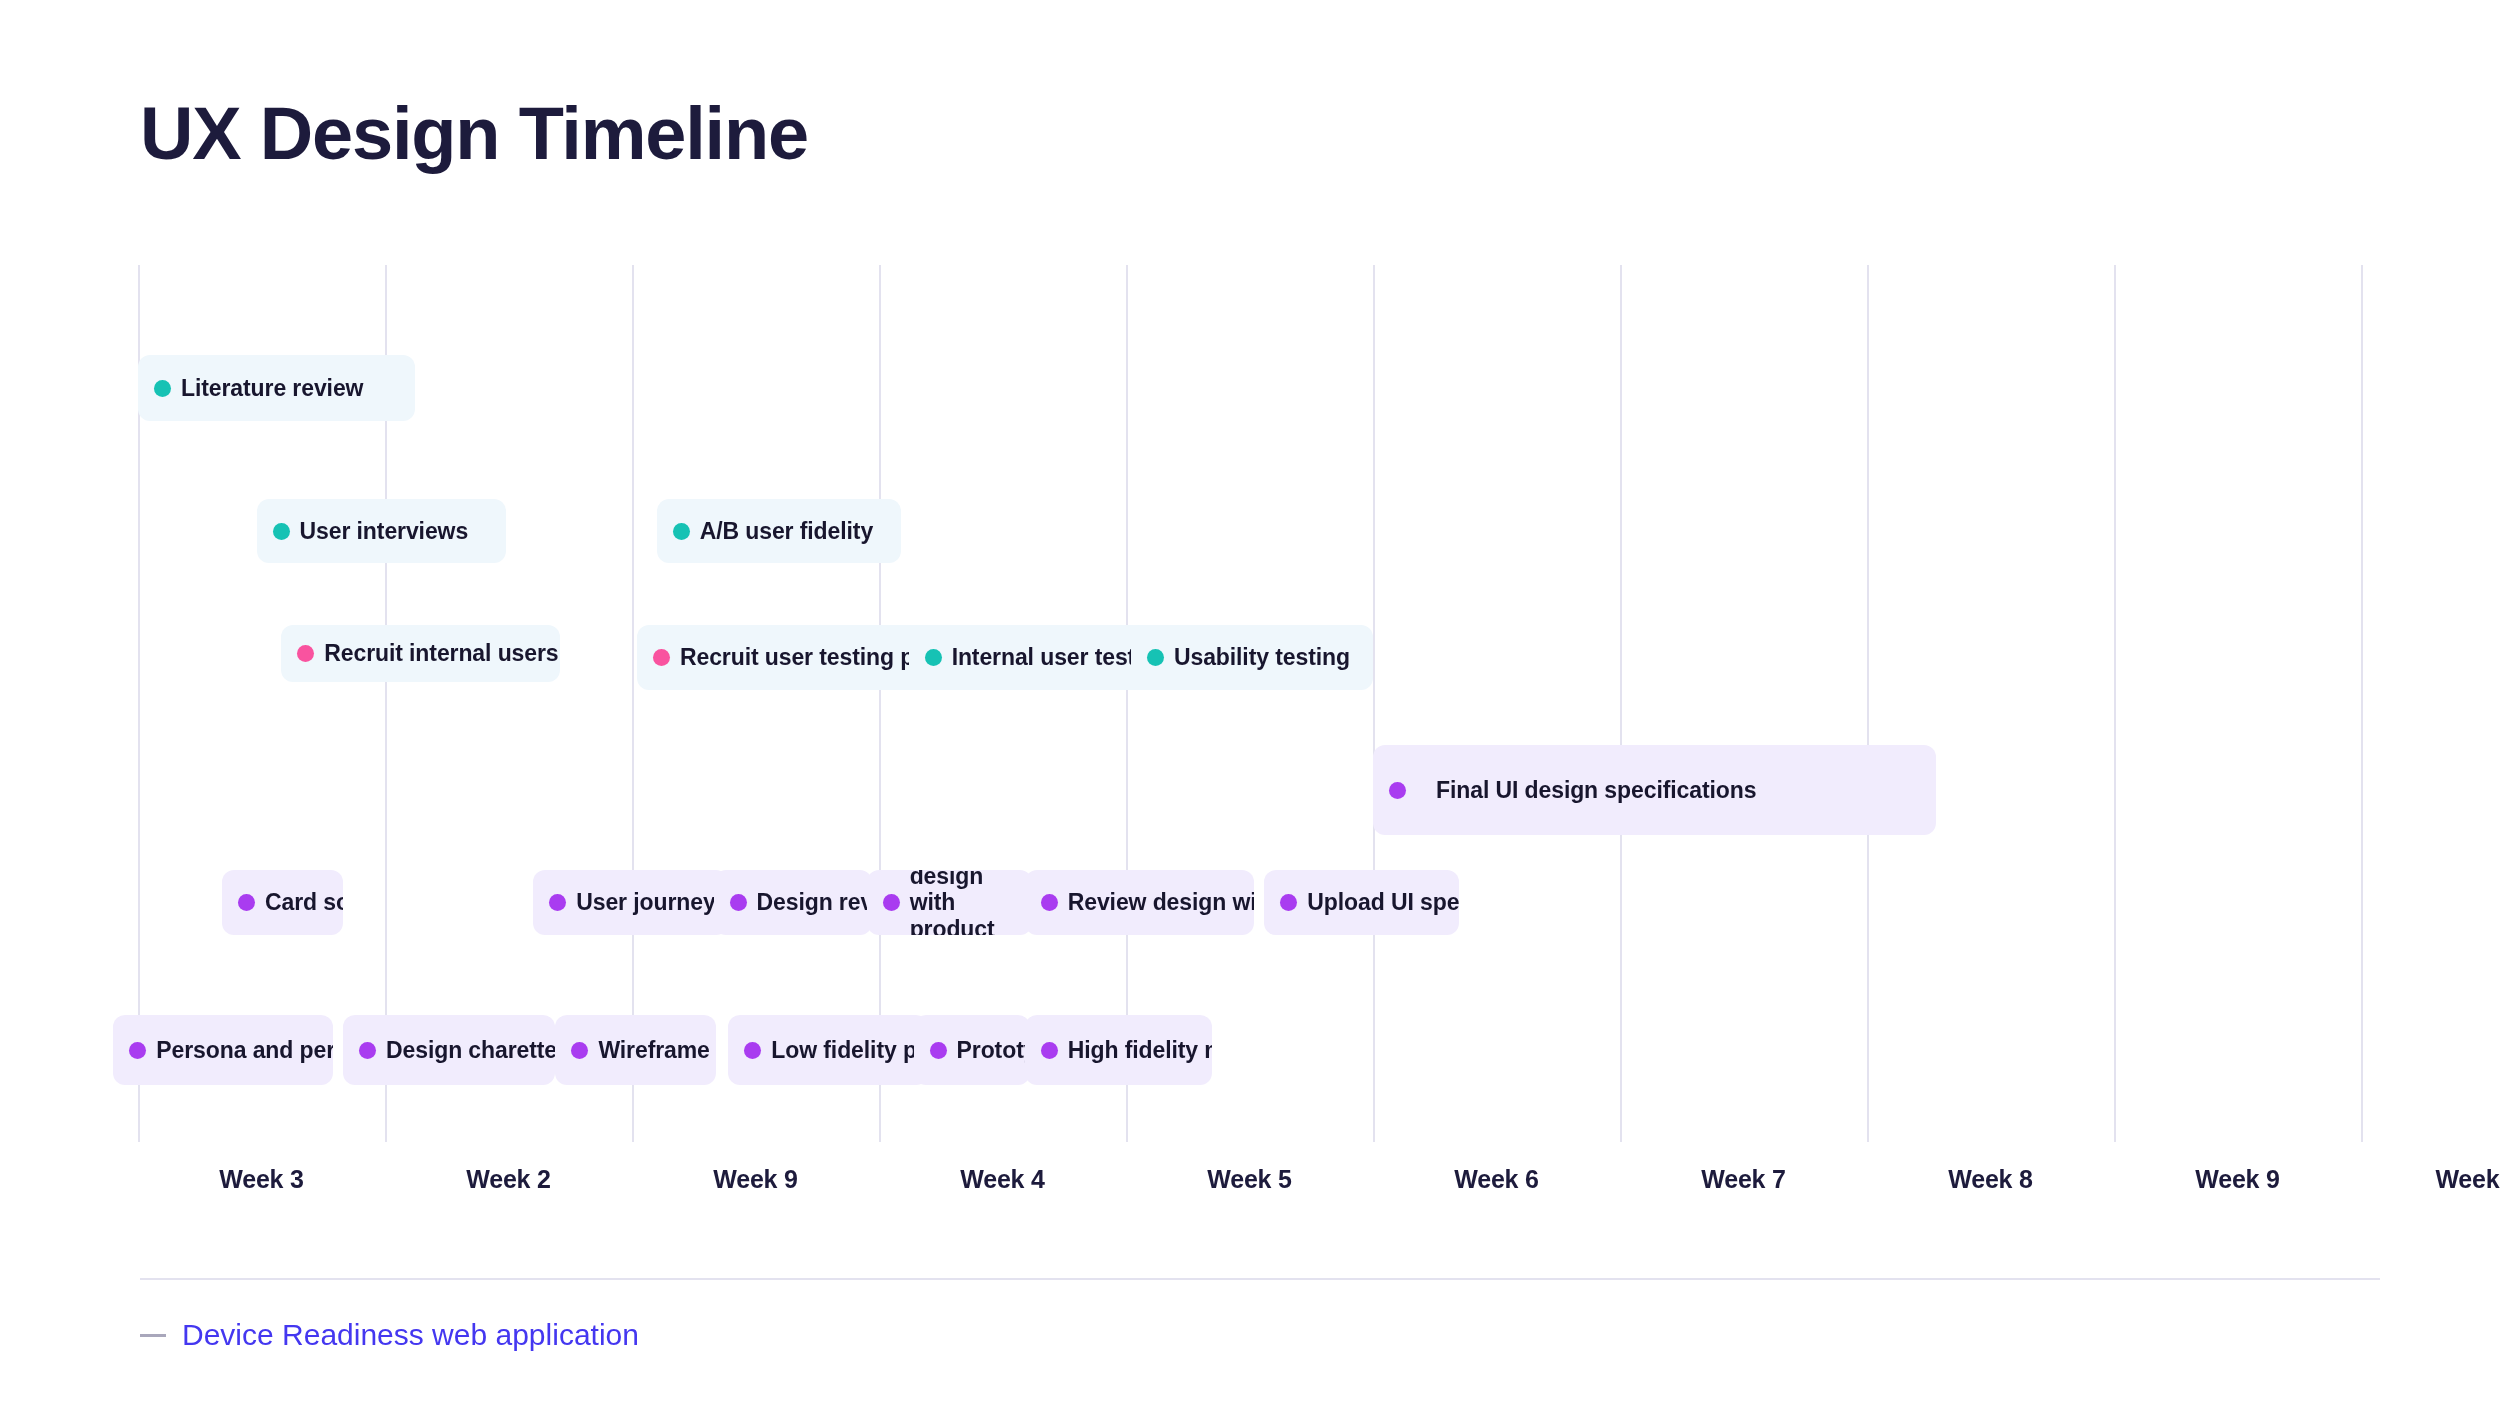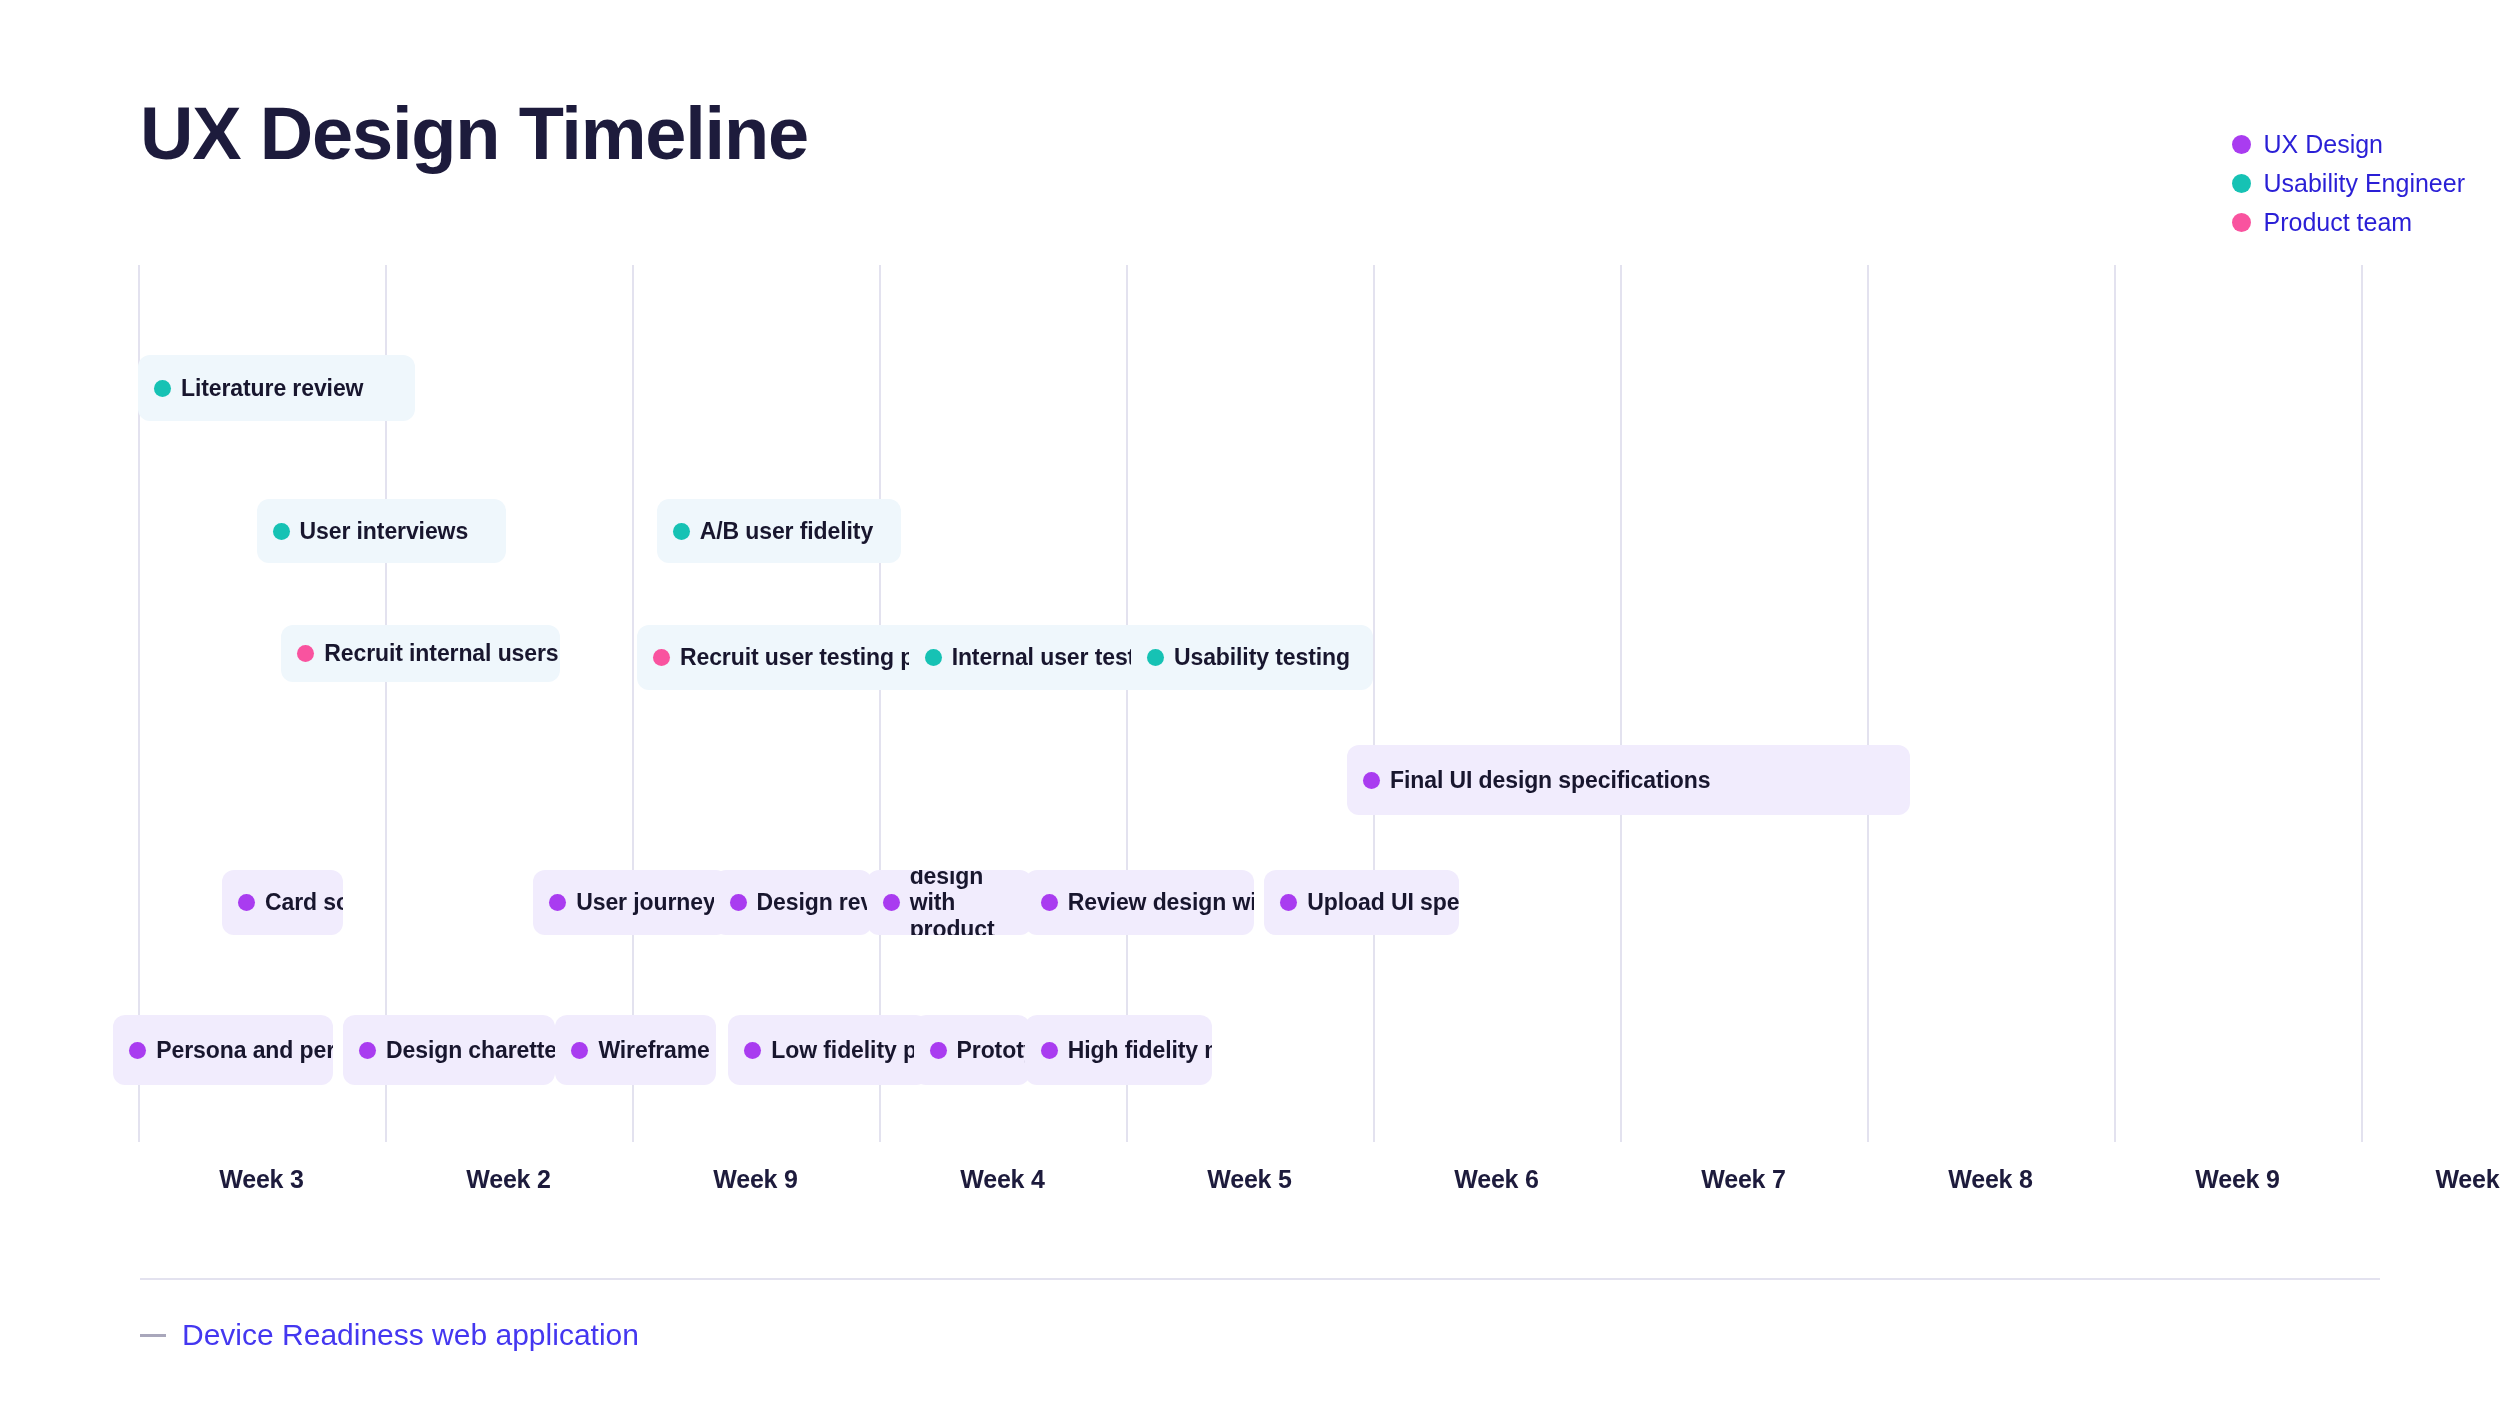--- a/index.html
+++ b/index.html
@@ -126,34 +126,20 @@
     line-height:1;
   }
 </style>
 </head>
 <body>
 
 <div id="page">
 
   <div class="page-title">UX Design Timeline</div>
 
-  <div class="legend" id="legend">
-      <div class="legend-item">
-        <span class="legend-dot" style="background: rgb(169, 60, 240);"></span>
-        <span class="legend-label">UX Design</span>
-      </div>
-      <div class="legend-item">
-        <span class="legend-dot" style="background: rgb(22, 194, 180);"></span>
-        <span class="legend-label">Usability Engineer</span>
-      </div>
-      <div class="legend-item">
-        <span class="legend-dot" style="background: rgb(249, 83, 159);"></span>
-        <span class="legend-label">Product team</span>
-      </div>
-    </div>
 
   <div class="chart">
     <div class="gridlines" id="gridlines">
         <div class="gridline" style="left: 0px;"></div>
         <div class="gridline" style="left: 247px;"></div>
         <div class="gridline" style="left: 494px;"></div>
         <div class="gridline" style="left: 741px;"></div>
         <div class="gridline" style="left: 988px;"></div>
         <div class="gridline" style="left: 1235px;"></div>
         <div class="gridline" style="left: 1482px;"></div>
@@ -183,21 +169,21 @@
           <span class="bar-label">Recruit user testing participants</span>
         </div>
         <div class="bar teal single" style="left: 770.64px; width: 254.41px; top: 360px; height: 65px;">
           <span class="bar-dot" style="background: rgb(22, 194, 180);"></span>
           <span class="bar-label">Internal user testing</span>
         </div>
         <div class="bar teal single" style="left: 992.94px; width: 242.06px; top: 360px; height: 65px;">
           <span class="bar-dot" style="background: rgb(22, 194, 180);"></span>
           <span class="bar-label">Usability testing</span>
         </div>
-        <div class="bar purple single" style="left: 1209px; width: 563.16px; top: 480px; height: 70px;">
+        <div class="bar purple single" style="left: 1235px; width: 563.16px; top: 480px; height: 90px; gap: 20px;">
           <span class="bar-dot" style="background: rgb(169, 60, 240);"></span>
           <span class="bar-label">Final UI design specifications</span>
         </div>
         <div class="bar purple single" style="left: 83.98px; width: 121.03px; top: 605px; height: 65px;">
           <span class="bar-dot" style="background: rgb(169, 60, 240);"></span>
           <span class="bar-label">Card sorting</span>
         </div>
         <div class="bar purple single" style="left: 395.2px; width: 195.13px; top: 605px; height: 65px;">
           <span class="bar-dot" style="background: rgb(169, 60, 240);"></span>
           <span class="bar-label">User journey map</span>

